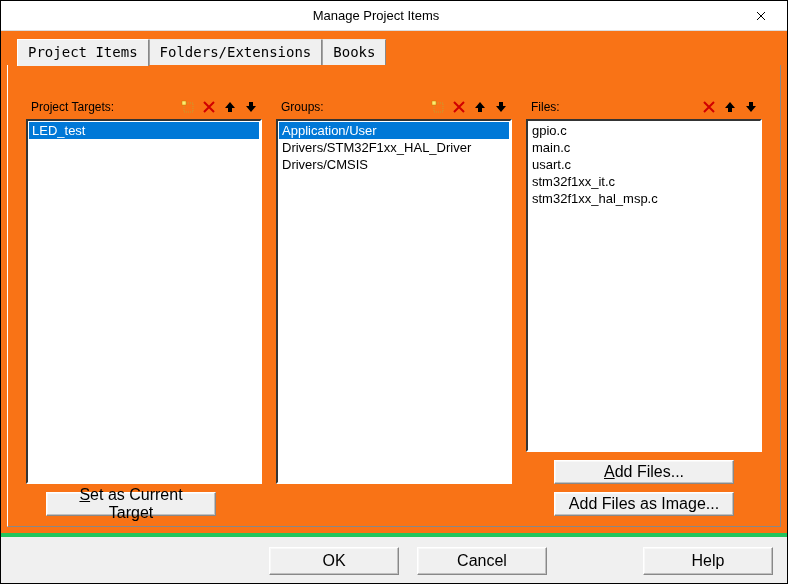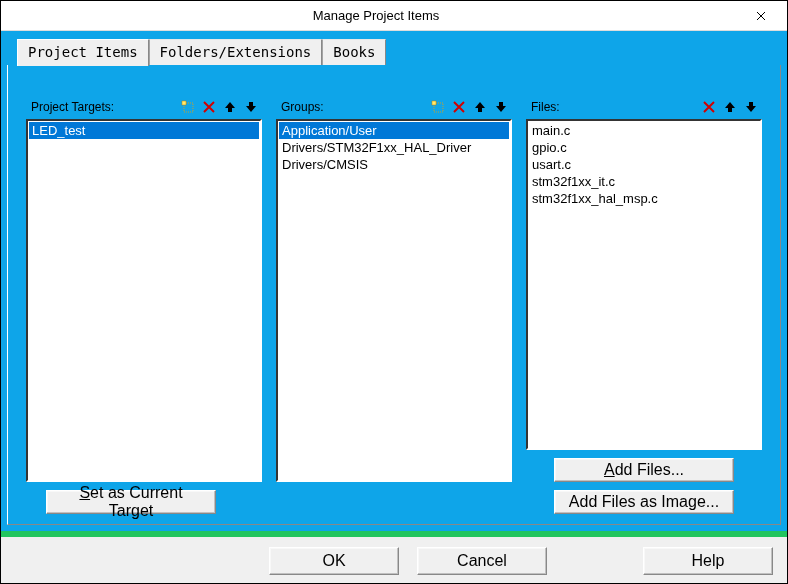--- a/index.html
+++ b/index.html
@@ -25,21 +25,21 @@
   .titlebar .title { flex: 1; text-align: center; }
   .titlebar .close {
     width: 40px; height: 24px;
     display:flex; align-items:center; justify-content:center;
     font-size: 14px; font-family: Arial;
   }
 
   
   .client {
     flex: 1;
-    background: #0ea5e9;
+    background: #f97316;
     display:flex; flex-direction:column;
     padding: 8px 6px 6px 6px;
     font-family: "MS Sans Serif", Tahoma, sans-serif;
   }
 
   
   .tabs {
     display:flex;
     padding-left: 10px;
     font-family: "SimSun","NSimSun","Microsoft YaHei",monospace;
@@ -150,21 +150,21 @@
     padding-top:8px;
     display:flex; flex-direction:column; gap:8px;
   }
   .col-footer.left { align-items:flex-start; padding-left:20px; }
   .col-footer.right { align-items:center; }
 
   .under { text-decoration: underline; }
 
   
   .bottom-btns {
-    border-top:6px solid #22c55e;
+    border-top:4px solid #22c55e;
     padding: 10px 14px 8px 14px;
     display:flex; justify-content:flex-end; gap:18px;
     background:#f0f0f0;
     font-family: "SimSun","NSimSun",monospace;
     font-size:14px;
   }
   .bottom-btns .btn { width:130px; height:28px; }
   .bottom-btns .gap { flex:1; }
 </style>
 </head>
@@ -279,22 +279,22 @@
                 </svg>
             </div>
             <div class="tbtn">
               <svg width="14" height="14" viewBox="0 0 14 14">
                   <path d="M7 12 L12 6 L9 6 L9 2 L5 2 L5 6 L2 6 Z" fill="#000"></path>
                 </svg>
             </div>
           </div>
         </div>
         <div class="listbox">
+          <div class="item">gpio.c</div>
           <div class="item">main.c</div>
-          <div class="item">gpio.c</div>
           <div class="item">usart.c</div>
           <div class="item">stm32f1xx_it.c</div>
           <div class="item">stm32f1xx_hal_msp.c</div>
         </div>
         <div class="col-footer right">
           <div class="btn" style="width:180px">
             <span><span class="under">A</span>dd Files...</span>
           </div>
           <div class="btn" style="width:180px">Add Files as Image...</div>
         </div>

